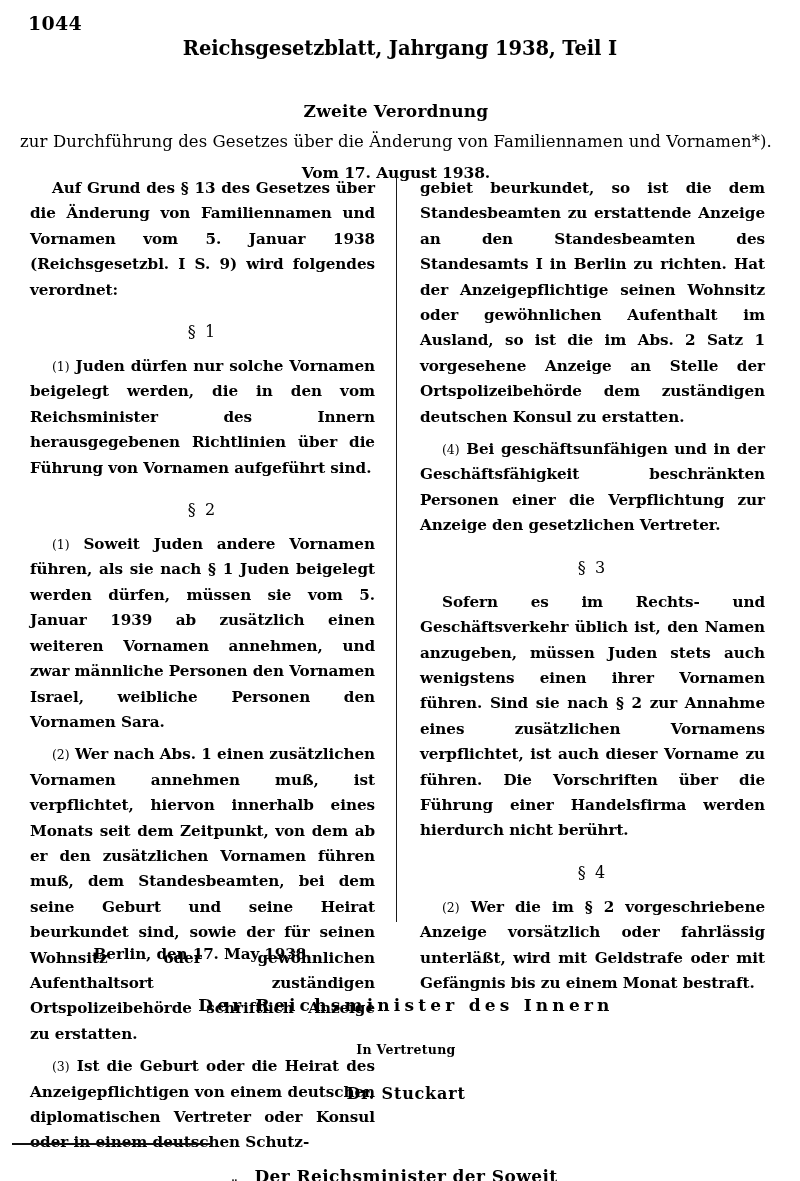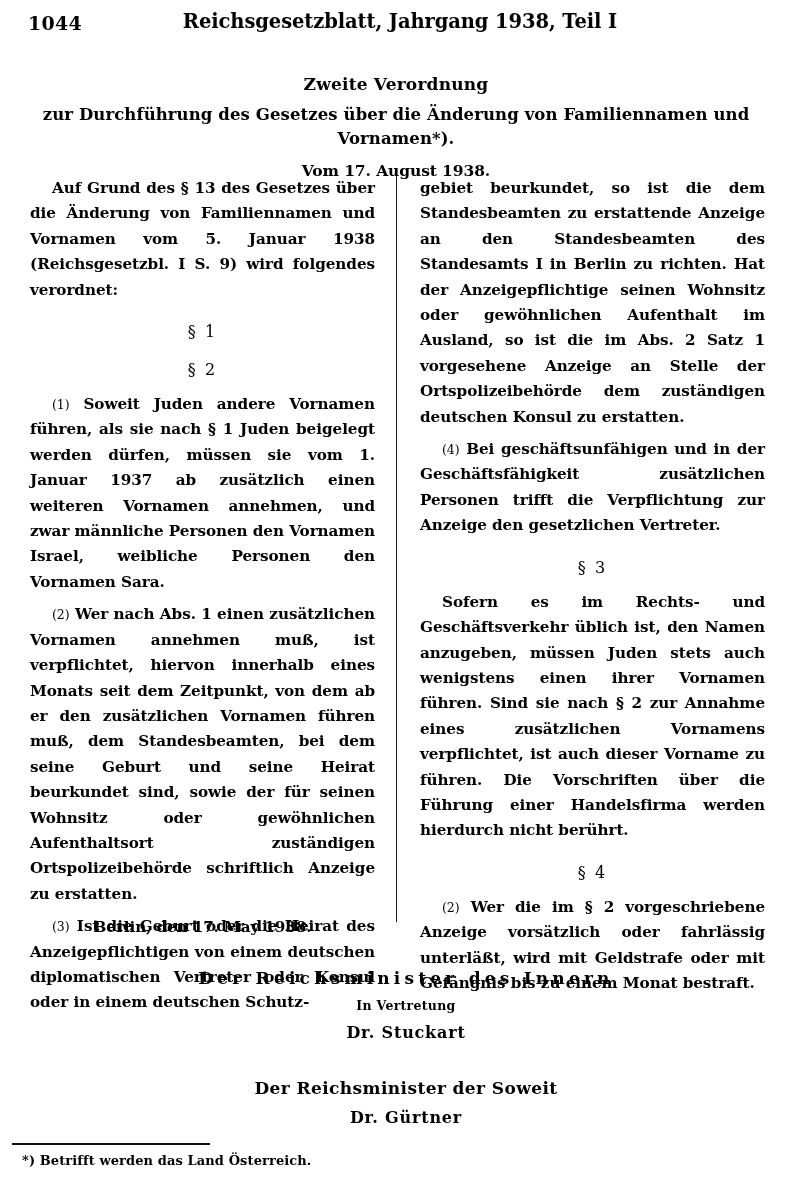--- a/index.html
+++ b/index.html
@@ -16,20 +16,21 @@
     overflow: hidden;
   }
 
   
   
   
   .fraktur {
     font-family: "DejaVu Serif", serif;
     font-weight: 600;
     letter-spacing: -0.1px;
+    margin-top: 27px;
     -webkit-font-smoothing: none;
   }
   .antiqua {
     font-family: "DejaVu Serif", serif;
   }
 
   
   #header-bar {
     position: absolute;
     top: 10px;
@@ -65,21 +66,21 @@
     text-align: center;
   }
   #doc-title-main {
     font-size: 17px;
     font-weight: 700;
     letter-spacing: 0.2px;
     line-height: 1.5;
   }
   #doc-title-sub {
     font-size: 16.5px;
-    font-weight: 700;
+    font-weight: 400;
     letter-spacing: 0.1px;
     margin-top: 5px;
     padding: 0 14px;
     line-height: 1.5;
   }
   #doc-date-line {
     font-size: 15.5px;
     font-weight: 700;
     margin-top: 9px;
   }
@@ -200,47 +201,51 @@
 </div>
 
 <div id="column-rule"></div>
 
 <div class="column" id="column-left">
 
   <p class="para indent">Auf Grund des § 13 des Gesetzes über die Änderung von Familiennamen und Vornamen vom 5. Januar 1938 (Reichsgesetzbl. I S. 9) wird folgendes verordnet:</p>
 
   <div class="section-mark antiqua">§ 1</div>
 
+  <p class="para indent">
+    <span class="absatz-num">(1)</span>
+    <span>Juden dürfen nur solche Vornamen beigelegt werden, die in den vom Reichsminister des Innern herausgegebenen Richtlinien über die Führung von Vornamen aufgeführt sind.</span>
+  </p>
 
 
   <div class="section-mark antiqua">§ 2</div>
 
   <p class="para indent">
     <span class="absatz-num">(1)</span>
-    <span>Soweit Juden andere Vornamen führen, als sie nach § 1 Juden beigelegt werden dürfen, müssen sie vom 1. Januar 1937 ab zusätzlich einen weiteren Vornamen annehmen, und zwar männliche Personen den Vornamen Israel, weibliche Personen den Vornamen Sara.</span>
+    <span>Soweit Juden andere Vornamen führen, als sie nach § 1 Juden beigelegt werden dürfen, müssen sie vom 5. Januar 1939 ab zusätzlich einen weiteren Vornamen annehmen, und zwar männliche Personen den Vornamen Israel, weibliche Personen den Vornamen Sara.</span>
   </p>
 
   <p class="para indent">
     <span class="absatz-num">(2)</span>
     <span>Wer nach Abs. 1 einen zusätzlichen Vornamen annehmen muß, ist verpflichtet, hiervon innerhalb eines Monats seit dem Zeitpunkt, von dem ab er den zusätzlichen Vornamen führen muß, dem Standesbeamten, bei dem seine Geburt und seine Heirat beurkundet sind, sowie der für seinen Wohnsitz oder gewöhnlichen Aufenthaltsort zuständigen Ortspolizeibehörde schriftlich Anzeige zu erstatten.</span>
   </p>
 
   <p class="para indent">
     <span class="absatz-num">(3)</span>
     <span>Ist die Geburt oder die Heirat des Anzeigepflichtigen von einem deutschen diplomatischen Vertreter oder Konsul oder in einem deutschen Schutz-</span>
   </p>
 </div>
 
 <div class="column" id="column-right">
 
   <p class="para">gebiet beurkundet, so ist die dem Standesbeamten zu erstattende Anzeige an den Standesbeamten des Standesamts I in Berlin zu richten. Hat der Anzeigepflichtige seinen Wohnsitz oder gewöhnlichen Aufenthalt im Ausland, so ist die im Abs. 2 Satz 1 vorgesehene Anzeige an Stelle der Ortspolizeibehörde dem zuständigen deutschen Konsul zu erstatten.</p>
 
   <p class="para indent">
     <span class="absatz-num">(4)</span>
-    <span>Bei geschäftsunfähigen und in der Geschäftsfähigkeit zusätzlichen Personen trifft die Verpflichtung zur Anzeige den gesetzlichen Vertreter.</span>
+    <span>Bei geschäftsunfähigen und in der Geschäftsfähigkeit beschränkten Personen einer die Verpflichtung zur Anzeige den gesetzlichen Vertreter.</span>
   </p>
 
   <div class="section-mark antiqua">§ 3</div>
 
   <p class="para indent">Sofern es im Rechts- und Geschäftsverkehr üblich ist, den Namen anzugeben, müssen Juden stets auch wenigstens einen ihrer Vornamen führen. Sind sie nach § 2 zur Annahme eines zusätzlichen Vornamens verpflichtet, ist auch dieser Vorname zu führen. Die Vorschriften über die Führung einer Handelsfirma werden hierdurch nicht berührt.</p>
 
   <div class="section-mark antiqua">§ 4</div>
 
 
   <p class="para indent">

